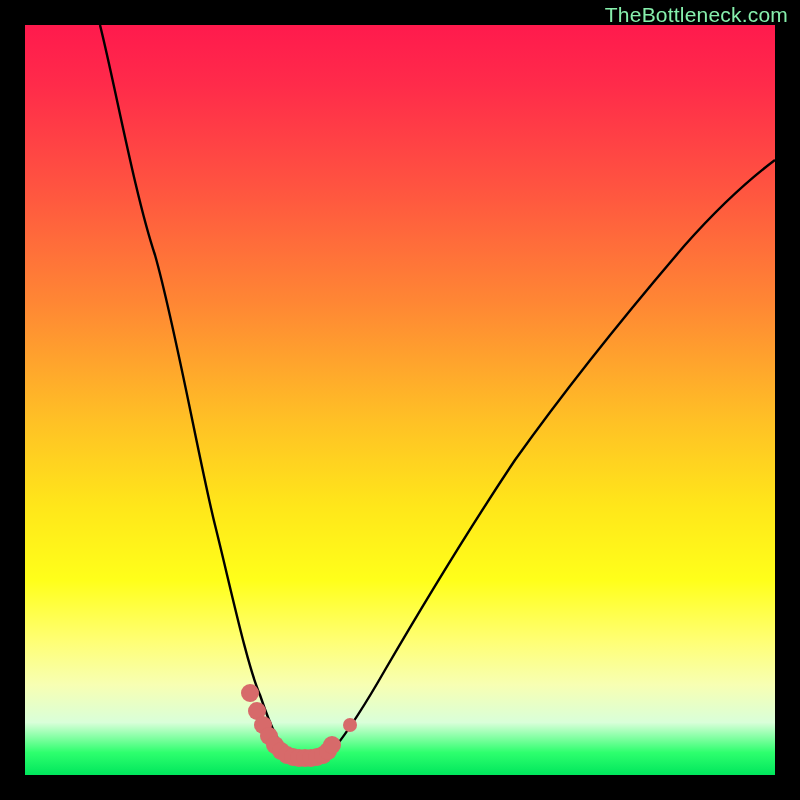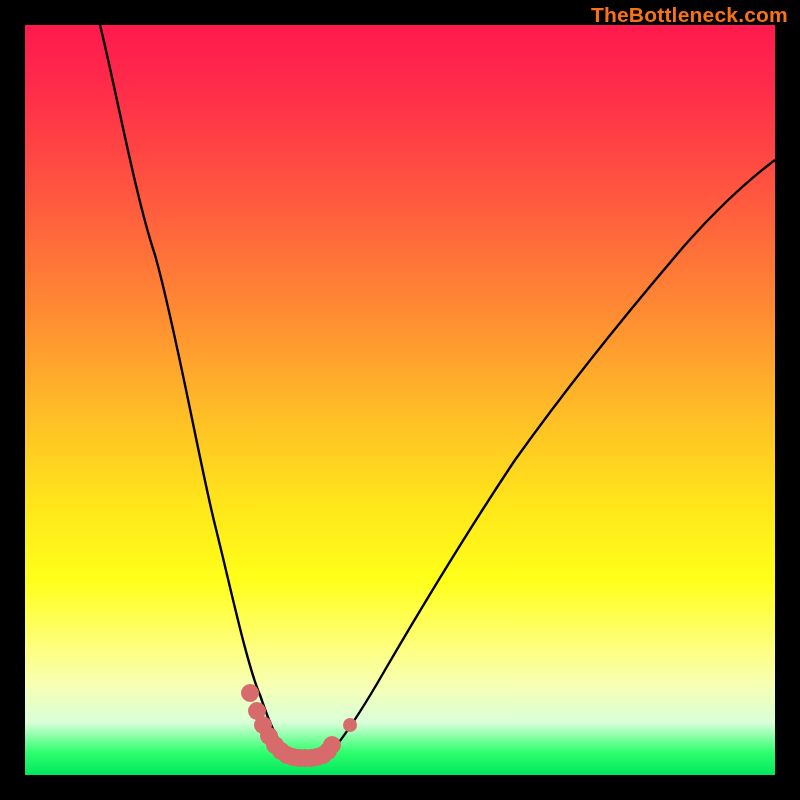--- a/index.html
+++ b/index.html
@@ -40,23 +40,23 @@
       #f7ffb3 88%,
       #d9ffd9 93%,
       #2eff6e 97%,
       #00e65c 100%
     );
   }
   .watermark {
     position: absolute;
     top: 3px;
     right: 12px;
-    color: #f97316;
+    color: #86efac;
     font-size: 21px;
-    font-weight: 700;
+    font-weight: 400;
     letter-spacing: 0.2px;
     user-select: none;
   }
   svg.curve {
     position: absolute;
     inset: 0;
   }
 </style>
 </head>
 <body>

